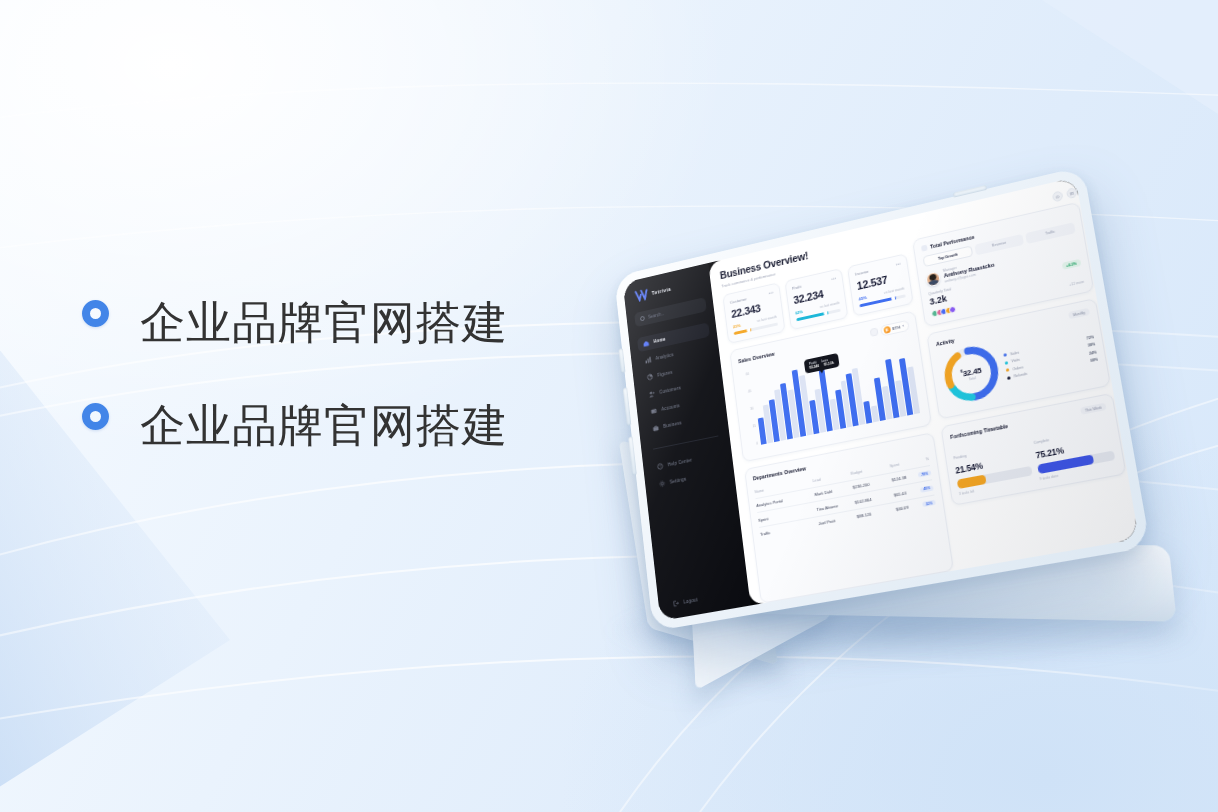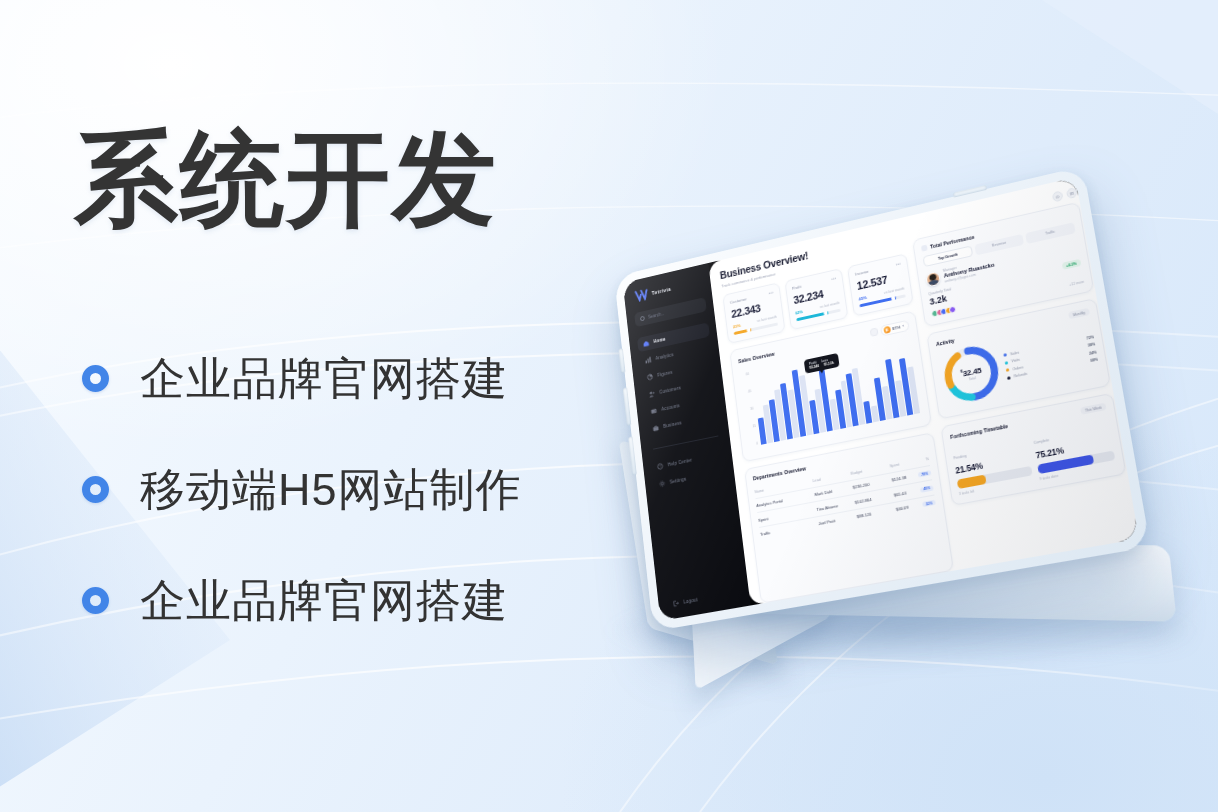--- a/index.html
+++ b/index.html
@@ -28,21 +28,21 @@
     position:absolute; left:74px; top:124px;
     font-size:104px; line-height:1.06;
     font-weight:bold;
     color:#343434;
     letter-spacing:2px;
     white-space:nowrap;
     text-shadow:0 2px 5px rgba(120,150,190,.18);
   }
 
   #bullet-list { position:absolute; left:82px; top:300px; width:520px; }
-  .bullet-row { display:flex; align-items:center; height:66px; margin-bottom:37px;margin-top:45px; }
+  .bullet-row { display:flex; height:66px; margin-bottom:37px; }
   .ring {
     width:27px; height:27px; border-radius:50%;
     border:8px solid #4285e8; flex:0 0 auto;
     box-shadow:0 1px 3px rgba(60,110,190,.20);
   }
   .bullet-text {
     margin-left:31px;
     font-size:45px; line-height:1;
     color:#333333; font-weight:500;
     letter-spacing:1px; white-space:nowrap;
@@ -372,30 +372,25 @@
     <g stroke="#ffffff" fill="none" stroke-width="1.3" opacity=".55">
       <path d="M-20 250 C 300 210, 700 190, 1240 222"></path>
       <path d="M-20 120 C 240 86, 560 70, 1240 96"></path>
     </g>
   </svg>
 </div>
 
 <div id="shadow-floor"></div>
 
 <div id="left-panel">
-  <div id="headline">系统开发</div>
 
   <div id="bullet-list">
     <div class="bullet-row">
       <span class="ring"></span>
       <span class="bullet-text">企业品牌官网搭建</span>
-    </div>
-    <div class="bullet-row">
-      <span class="ring"></span>
-      <span class="bullet-text">移动端H5网站制作</span>
     </div>
     <div class="bullet-row">
       <span class="ring"></span>
       <span class="bullet-text">企业品牌官网搭建</span>
     </div>
   </div>
 </div>
 
 <div id="tablet-wrap">
   <div id="tablet-scene">

